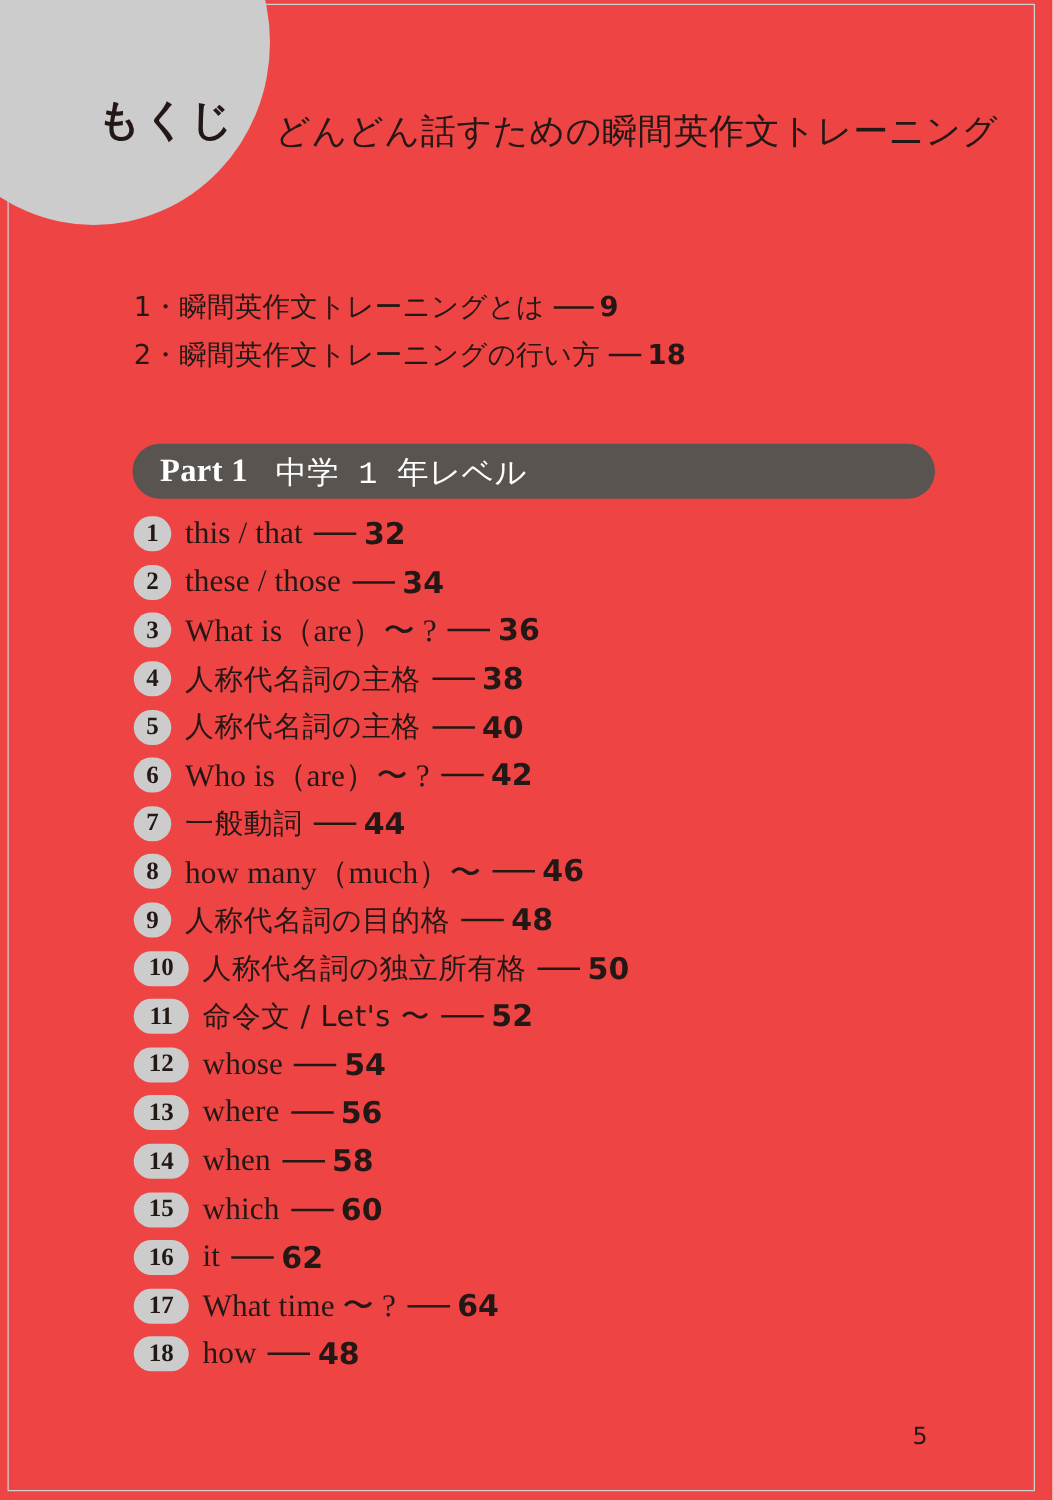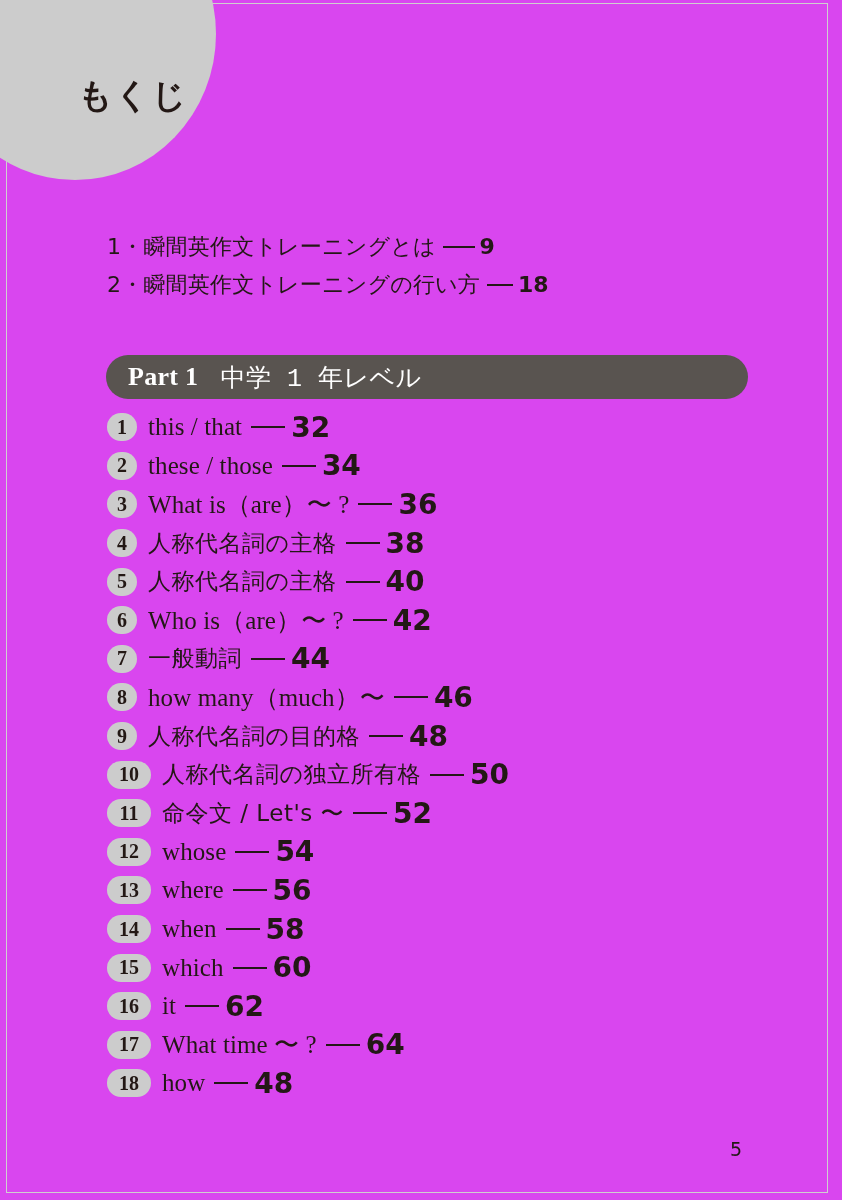--- a/index.html
+++ b/index.html
@@ -11,21 +11,21 @@
     width: 842px;
     height: 1200px;
     font-family: "Liberation Serif", "DejaVu Serif", serif;
     -webkit-font-smoothing: antialiased;
   }
 
   .page {
     position: relative;
     width: 842px;
     height: 1200px;
-    background: #d946ef;
+    background: #ef4444;
     box-sizing: border-box;
     overflow: hidden;
   }
 
   
   .page-frame {
     position: absolute;
     left: 6px;
     top: 3px;
     width: 822px;
@@ -178,21 +178,21 @@
   .toc-leader {
     display: inline-block;
     width: 34px;
     border-top: 2px solid #231815;
     margin: 0 6px 0 9px;
     vertical-align: 0.3em;
   }
   .toc-page {
     font-family: "DejaVu Sans", sans-serif;
     font-weight: 700;
-    font-size: 28px;
+    font-size: 24px;
     color: #231815;
   }
 
   
   .folio {
     position: absolute;
     left: 730px;
     top: 1138px;
     font-family: "DejaVu Sans", sans-serif;
     font-size: 19px;
@@ -201,20 +201,21 @@
 </style>
 </head>
 <body>
 
 <div class="page">
 
   <div class="page-frame"></div>
 
   <div class="header-blob"></div>
   <div class="header-blob-label">もくじ</div>
+  <div class="header-subtitle">どんどん話すための瞬間英作文トレーニング</div>
 
   <div class="intro">
     <div class="intro-row">
       <span class="intro-label">1・瞬間英作文トレーニングとは</span><span class="leader"></span><span class="pagenum">9</span>
     </div>
     <div class="intro-row">
       <span class="intro-label">2・瞬間英作文トレーニングの行い方</span><span class="leader short"></span><span class="pagenum">18</span>
     </div>
   </div>
 

